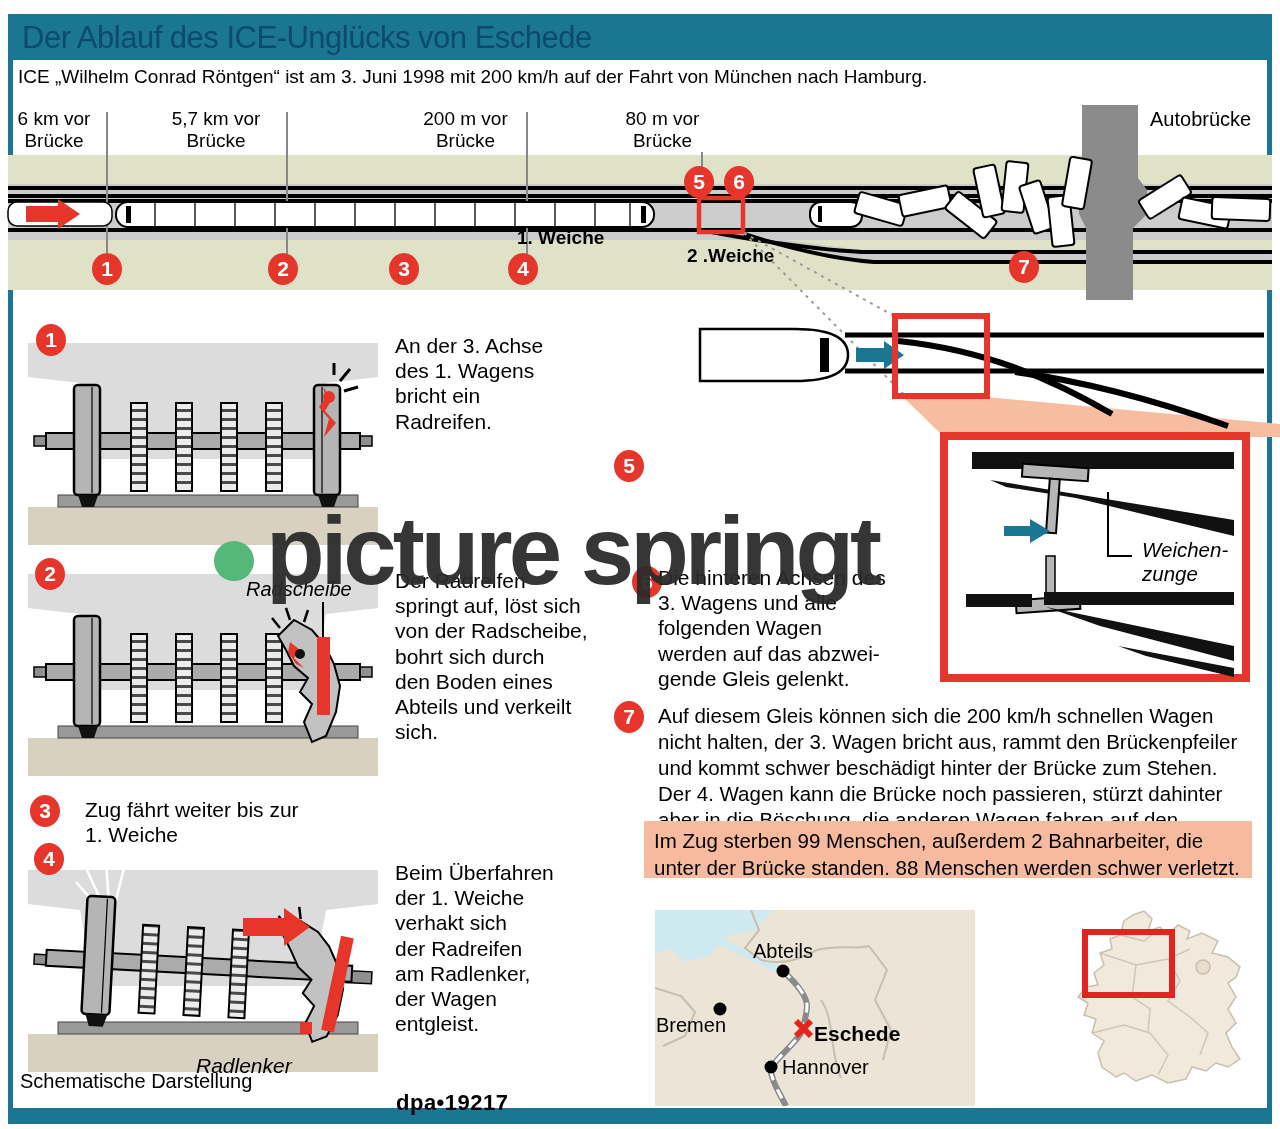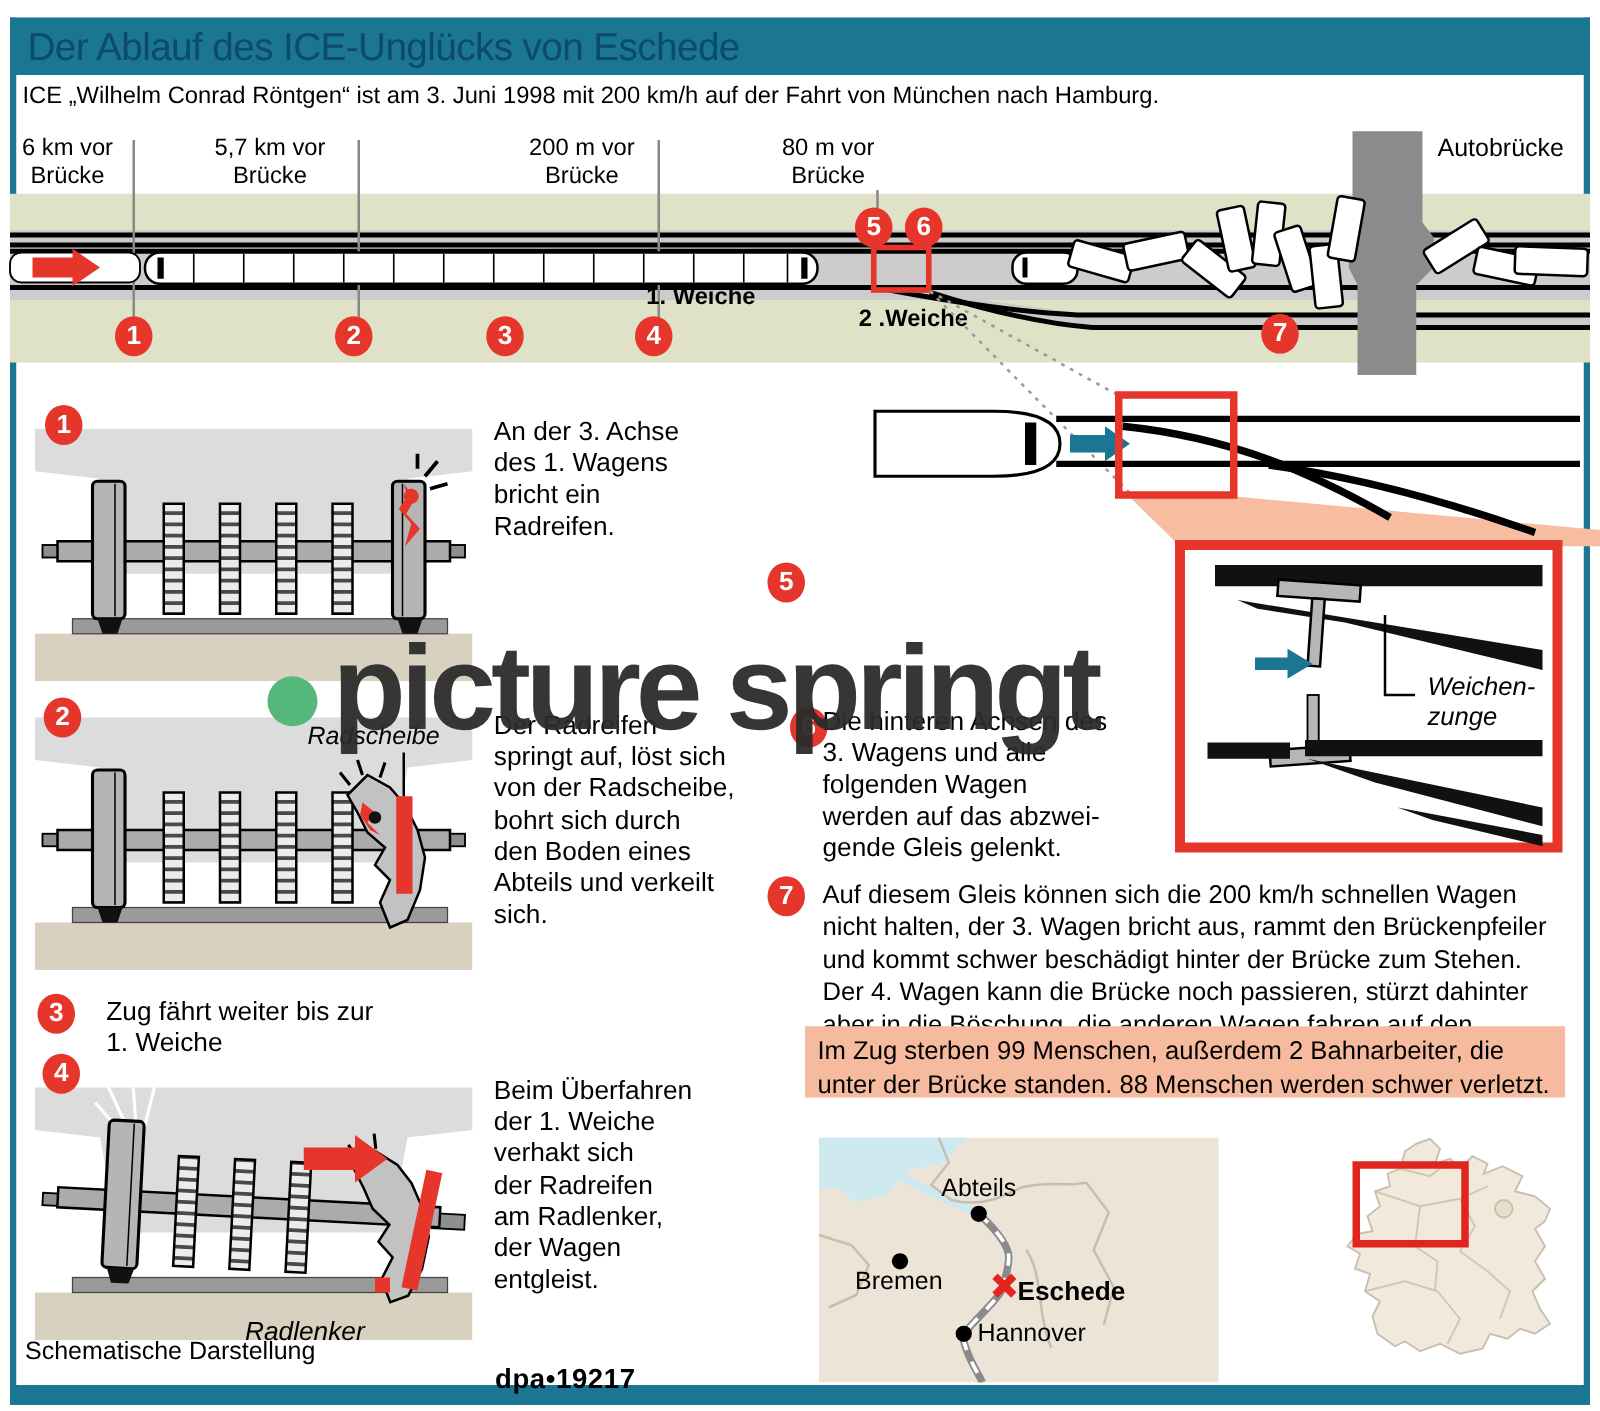--- a/index.html
+++ b/index.html
@@ -326,21 +326,21 @@
     </g>
     <circle cx="128" cy="61" r="6.5" fill="#000"></circle>
     <circle cx="65" cy="99" r="6.5" fill="#000"></circle>
     <circle cx="116" cy="157" r="6.5" fill="#000"></circle>
     <g stroke="#e6241e" stroke-width="6">
       <path d="M141,111 L156,126"></path>
         <path d="M156,111 L141,126"></path>
     </g>
   </svg>
   <div class="abs maplbl" style="left:753px;top:940px;">Abteils</div>
-  <div class="abs maplbl" style="left:684px;top:1014px;">Bremen</div>
+  <div class="abs maplbl" style="left:656px;top:1014px;">Bremen</div>
   <div class="abs maplbl" style="left:782px;top:1056px;">Hannover</div>
   <div class="abs maplbl" style="left:814px;top:1022px;font-weight:bold;font-size:21px;">Eschede</div>
 
   <svg class="abs" style="left:1040px;top:905px;" width="230" height="200" viewBox="0 0 230 200">
     <polygon points="93,10 104,6 112,14 108,26 120,22 128,30 138,20 150,26 147,34 162,28 178,36 172,48 188,52 200,62 196,72 188,78 196,92 188,104 196,118 186,128 192,142 200,154 188,162 176,158 166,166 152,162 146,174 128,178 112,170 96,176 84,168 76,172 62,162 58,148 64,136 52,128 56,114 44,110 48,98 38,92 46,82 58,80 54,68 64,60 60,48 72,44 70,34 80,30 84,16" fill="#f1e9db" stroke="#c8bfae" stroke-width="1.5"></polygon>
     <g stroke="#cfc6b6" stroke-width="1.5" fill="none">
       <path d="M80,30 L104,36 L118,25"></path>
       <path d="M60,48 L96,60 L128,54 L150,44"></path>
       <path d="M96,60 L92,92 L110,104 L108,128"></path>
       <path d="M128,54 L140,76 L128,96 L150,112"></path>

